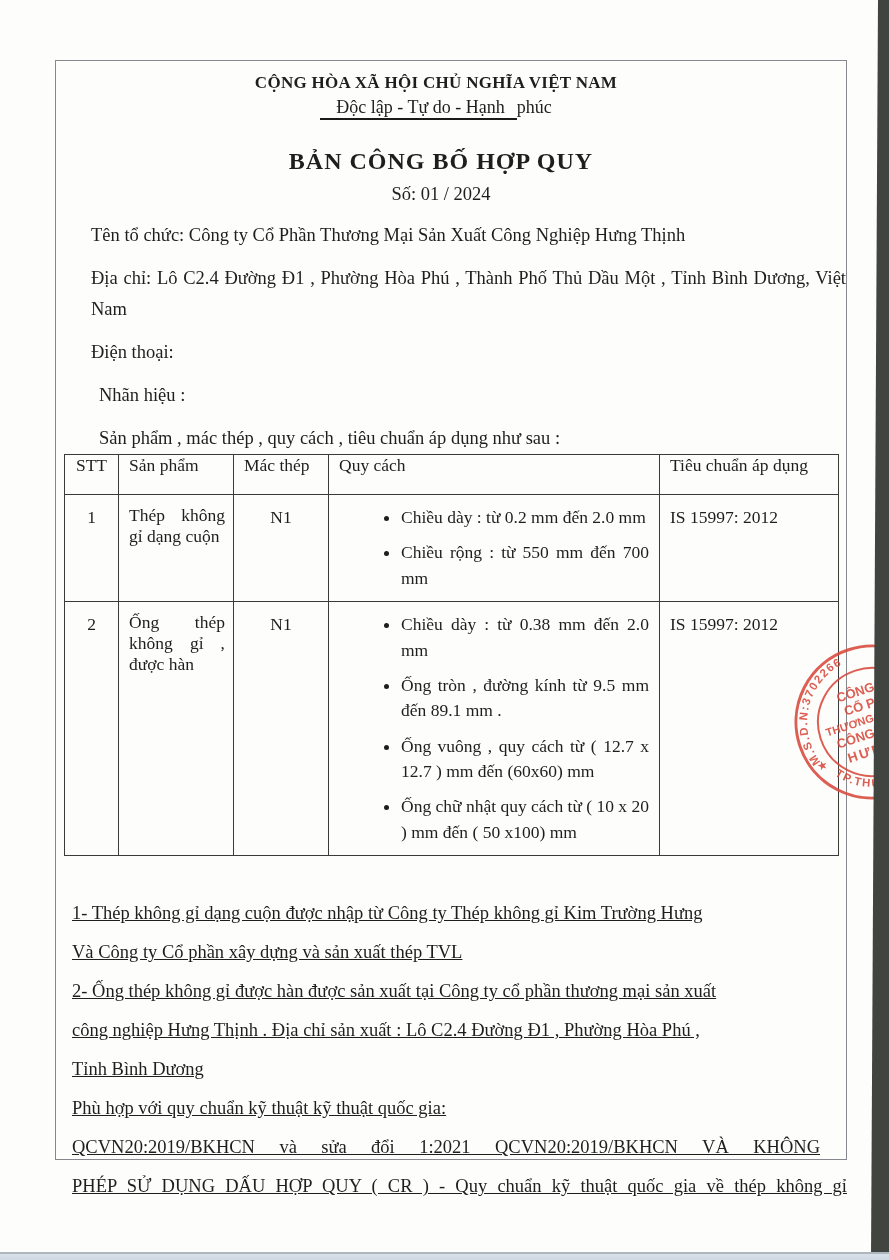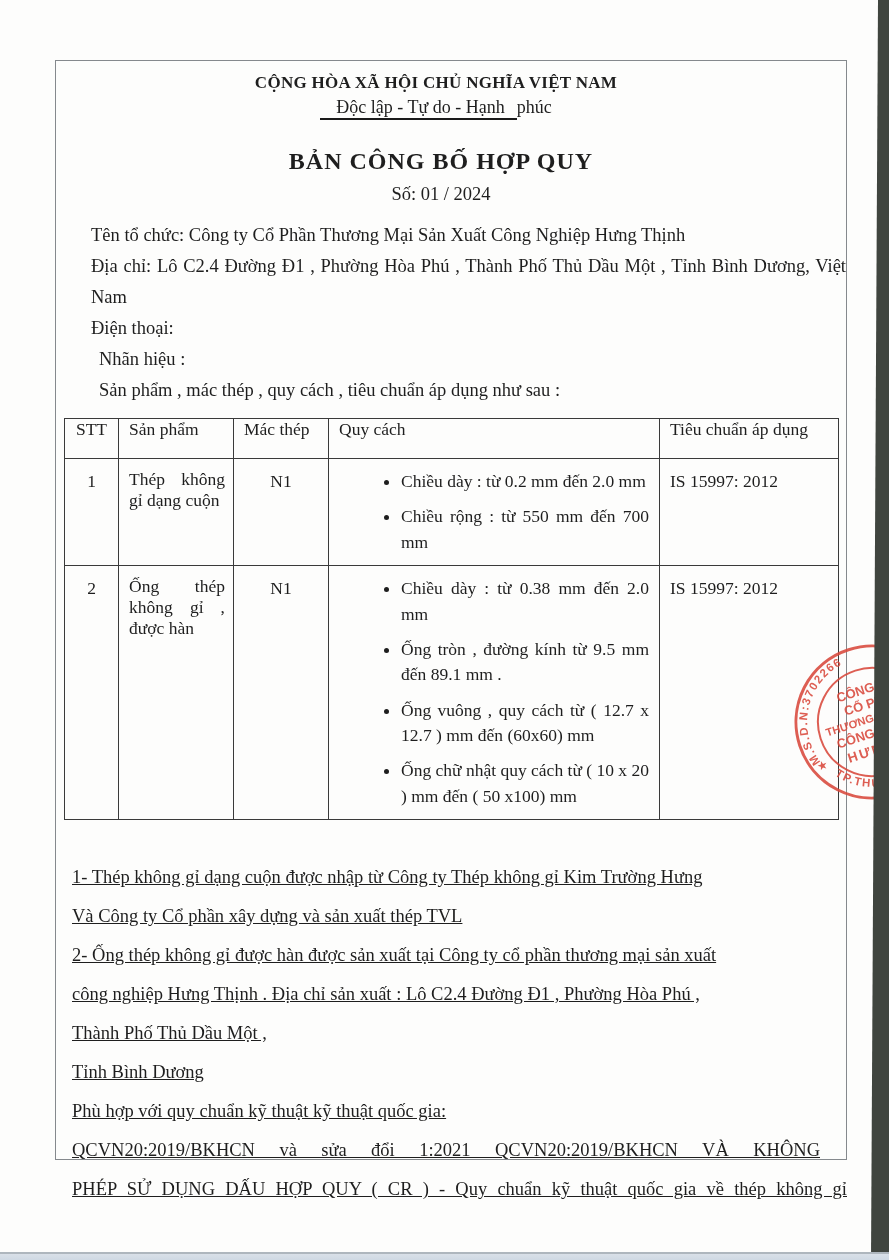--- a/index.html
+++ b/index.html
@@ -13,26 +13,26 @@
 
   .nat-header { text-align:center; margin-top:12px; padding-right:30px; }
   .nh1 { font-size:17px; font-weight:bold; letter-spacing:.3px; }
   .nh2 { font-size:18px; font-weight:normal; margin-top:4px; }
   .ul-part { border-bottom:2px solid #1a1a1a; padding:0 12px 1px 16px; }
 
   .doc-title { text-align:center; font-size:24px; font-weight:bold; letter-spacing:1px; margin-top:30px; padding-right:20px; }
   .doc-no { text-align:center; font-size:18.5px; margin-top:9px; padding-right:20px; }
 
   .info { margin-top:15px; font-size:18.5px; line-height:31px; }
-  .info p { margin:0 0 0 27px; }
+  .info p { margin:12px 0 0 27px; }
   .info p.addr { width:755px; text-align:justify; }
   .info p.indent { margin-left:35px; }
   .bold { font-weight:bold; }
 
-  table.spec { border-collapse:collapse; table-layout:fixed; width:774px; margin-top:12px; font-size:17.5px;padding-left:11px; }
+  table.spec { border-collapse:collapse; table-layout:fixed; width:774px; margin-top:0; font-size:17.5px;padding-left:11px; }
   table.spec td, table.spec th { border:1px solid #3a3a3a; vertical-align:top; font-weight:normal; }
   th.h { height:40px; vertical-align:middle; text-align:left; padding:0 10px; }
   th.h.c1 { text-align:center; padding:0 4px; }
   td.stt { text-align:center; padding-top:12px; }
   td.prod { padding:10px 8px 0 10px; text-align:justify; }
   td.grade { text-align:center; padding-top:12px; }
   td.std { padding:12px 6px 0 10px; }
   td.qc { padding:4px 4px 0 0; }
   td.qc ul { margin:0; padding:6px 6px 0 72px; }
   td.qc li { margin:0 0 10px 0; text-align:justify; line-height:1.45; }
@@ -121,21 +121,20 @@
           <td class="std">IS 15997: 2012</td>
         </tr>
       </tbody>
         </table>
 
       <div class="notes">
         <div class="n-ml27">1-  Thép không gỉ dạng cuộn được nhập từ Công ty Thép không gỉ Kim Trường Hưng</div>
         <div class="n-ml25">Và Công ty Cổ phần xây dựng và sản xuất thép TVL</div>
         <div class="n-ml27">2-  Ống thép không gỉ được hàn được sản xuất tại Công ty cổ phần thương mại sản xuất</div>
         <div class="n-ml42">công nghiệp Hưng Thịnh . Địa chỉ sản xuất : Lô C2.4 Đường Đ1 , Phường Hòa Phú ,</div>
-        <div class="n-ml42">Thành Phố Thủ Dầu Một ,</div>
         <div class="n-ml25">Tỉnh Bình Dương</div>
         <div class="n-ml25">Phù hợp với quy chuẩn kỹ thuật kỹ thuật quốc gia:</div>
         <div class="jline1">QCVN20:2019/BKHCN và sửa đổi 1:2021 QCVN20:2019/BKHCN VÀ KHÔNG</div>
         <div class="jline2">PHÉP SỬ DỤNG DẤU HỢP QUY ( CR ) -  Quy chuẩn kỹ thuật quốc gia về thép không gỉ</div>
       </div>
 
     </div>
   </div>
 
   <svg class="stamp" viewBox="0 0 220 220" overflow="visible">

